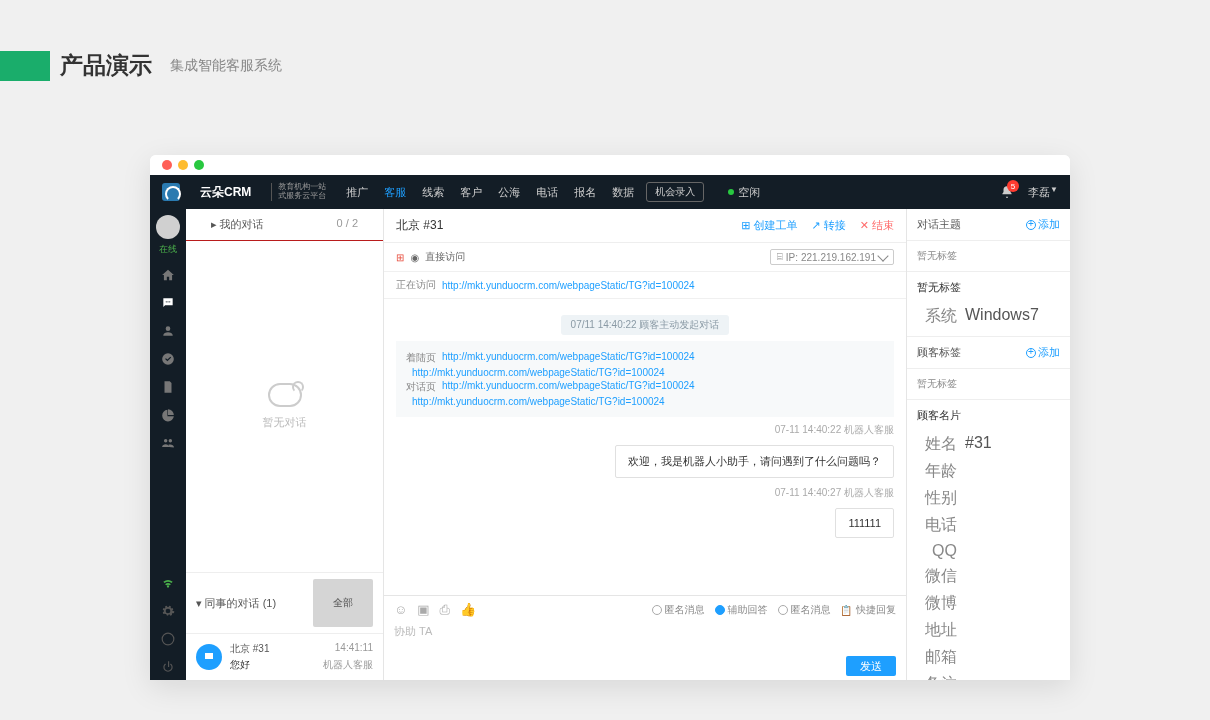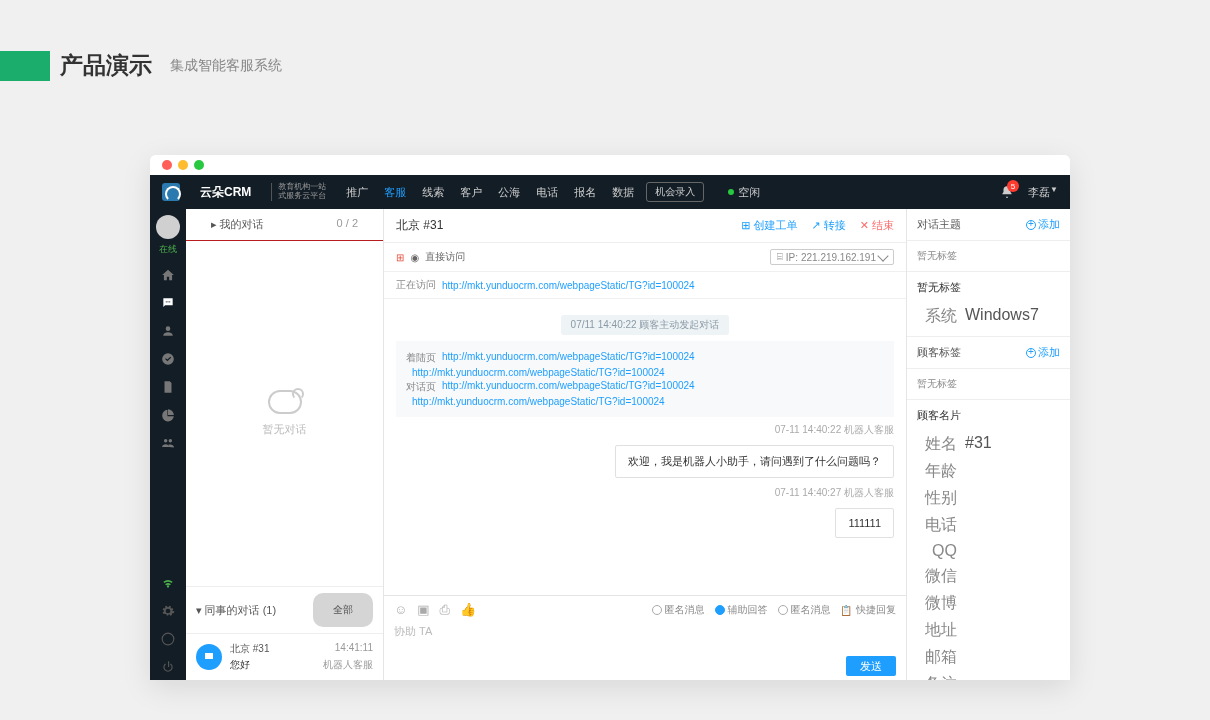--- a/index.html
+++ b/index.html
@@ -38,21 +38,21 @@
 .side-icon svg{width:14px;height:14px;fill:currentColor}
 .side-spacer{margin-top:auto;margin-bottom:8px}
 .side-bottom{color:#555}
 .conv-panel{width:198px;border-right:1px solid #e5e5e5;display:flex;flex-direction:column}
 .conv-head{display:flex;justify-content:space-between;padding:8px 25px;border-bottom:1px solid #b91c1c;font-size:11px;color:#555}
 .conv-count{color:#999}
 .empty-state{flex:1;display:flex;flex-direction:column;align-items:center;justify-content:center;color:#bbb;gap:8px}
 .empty-smile{width:34px;height:24px;border:2px solid #ccc;border-radius:20px;position:relative}
 .empty-smile:after{content:"";position:absolute;right:-4px;top:-4px;width:8px;height:8px;border:2px solid #ccc;border-radius:50%;border-bottom-color:transparent}
 .colleague-head{display:flex;justify-content:space-between;align-items:center;padding:6px 10px;border-top:1px solid #eee;border-bottom:1px solid #eee;font-size:11px;color:#555}
-.all-btn{background:#d5d5d5;color:#555;padding:10px 20px;font-size:10px;border-radius:10px}
+.all-btn{background:#d5d5d5;color:#555;padding:17px 20px;font-size:10px;border-radius:2px}
 .conv-item{display:flex;padding:8px 10px;gap:8px;align-items:center;background:#fff;cursor:pointer}
 .conv-ava{width:26px;height:26px;background:#1e9fff;border-radius:50%;display:flex;align-items:center;justify-content:center;color:#fff}
 .conv-info{flex:1;display:flex;flex-direction:column;gap:2px}
 .conv-line1{display:flex;justify-content:space-between;font-size:10px}
 .conv-name{color:#555}.conv-time{color:#999}
 .conv-line2{display:flex;justify-content:space-between;font-size:10px}
 .conv-msg{color:#333}.conv-sub{color:#999}
 .chat-panel{flex:1;display:flex;flex-direction:column;border-right:1px solid #e5e5e5;min-width:0}
 .chat-head{display:flex;justify-content:space-between;align-items:center;padding:8px 12px;border-bottom:1px solid #eee}
 .chat-title{font-size:12px;color:#333}

